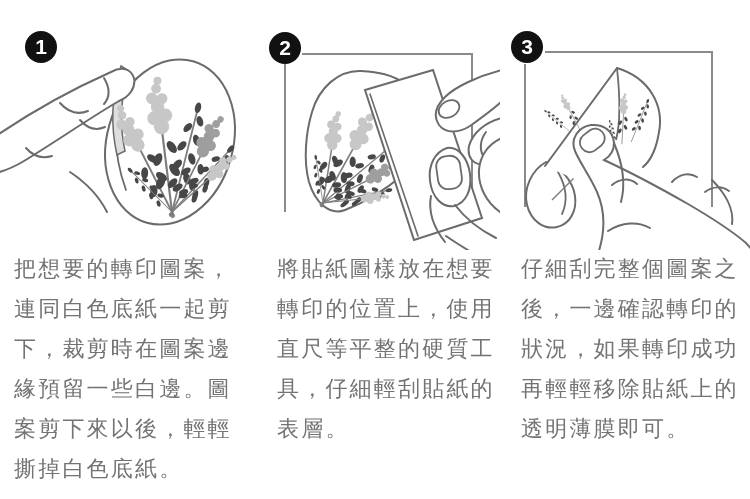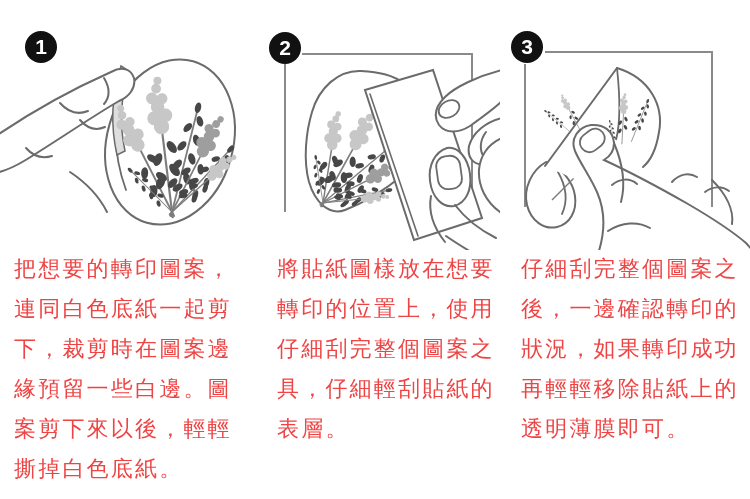--- a/index.html
+++ b/index.html
@@ -8,21 +8,21 @@
     overflow:hidden;font-family:"Liberation Sans",sans-serif;
   }
   .illus{position:absolute;top:0;width:250px;height:250px;}
   .badge{
     position:absolute;width:32px;height:32px;border-radius:50%;
     background:#111111;color:#ffffff;font-weight:bold;font-size:21px;
     line-height:32px;text-align:center;
   }
   .steptext{
     position:absolute;top:249px;width:240px;
-    color:#ef4444;font-size:22px;line-height:40px;letter-spacing:2.2px;
+    color:#737373;font-size:22px;line-height:40px;letter-spacing:2.2px;
     white-space:pre-line;
   }
   svg{display:block;}
 </style>
 </head>
 <body>
 
 <div id="canvas">
 
   <svg width="0" height="0" style="position:absolute" aria-hidden="true">
@@ -154,21 +154,21 @@
   <div class="badge" style="left:511px;top:31px">3</div>
 
   <div class="steptext" style="left:14px">把想要的轉印圖案，
 連同白色底紙一起剪
 下，裁剪時在圖案邊
 緣預留一些白邊。圖
 案剪下來以後，輕輕
 撕掉白色底紙。</div>
   <div class="steptext" style="left:277px;width:232px">將貼紙圖樣放在想要
 轉印的位置上，使用
-仔細刮完整個圖案之
+直尺等平整的硬質工
 具，仔細輕刮貼紙的
 表層。</div>
   <div class="steptext" style="left:521px;width:232px">仔細刮完整個圖案之
 後，一邊確認轉印的
 狀況，如果轉印成功
 再輕輕移除貼紙上的
 透明薄膜即可。</div>
 
 </div>
 

